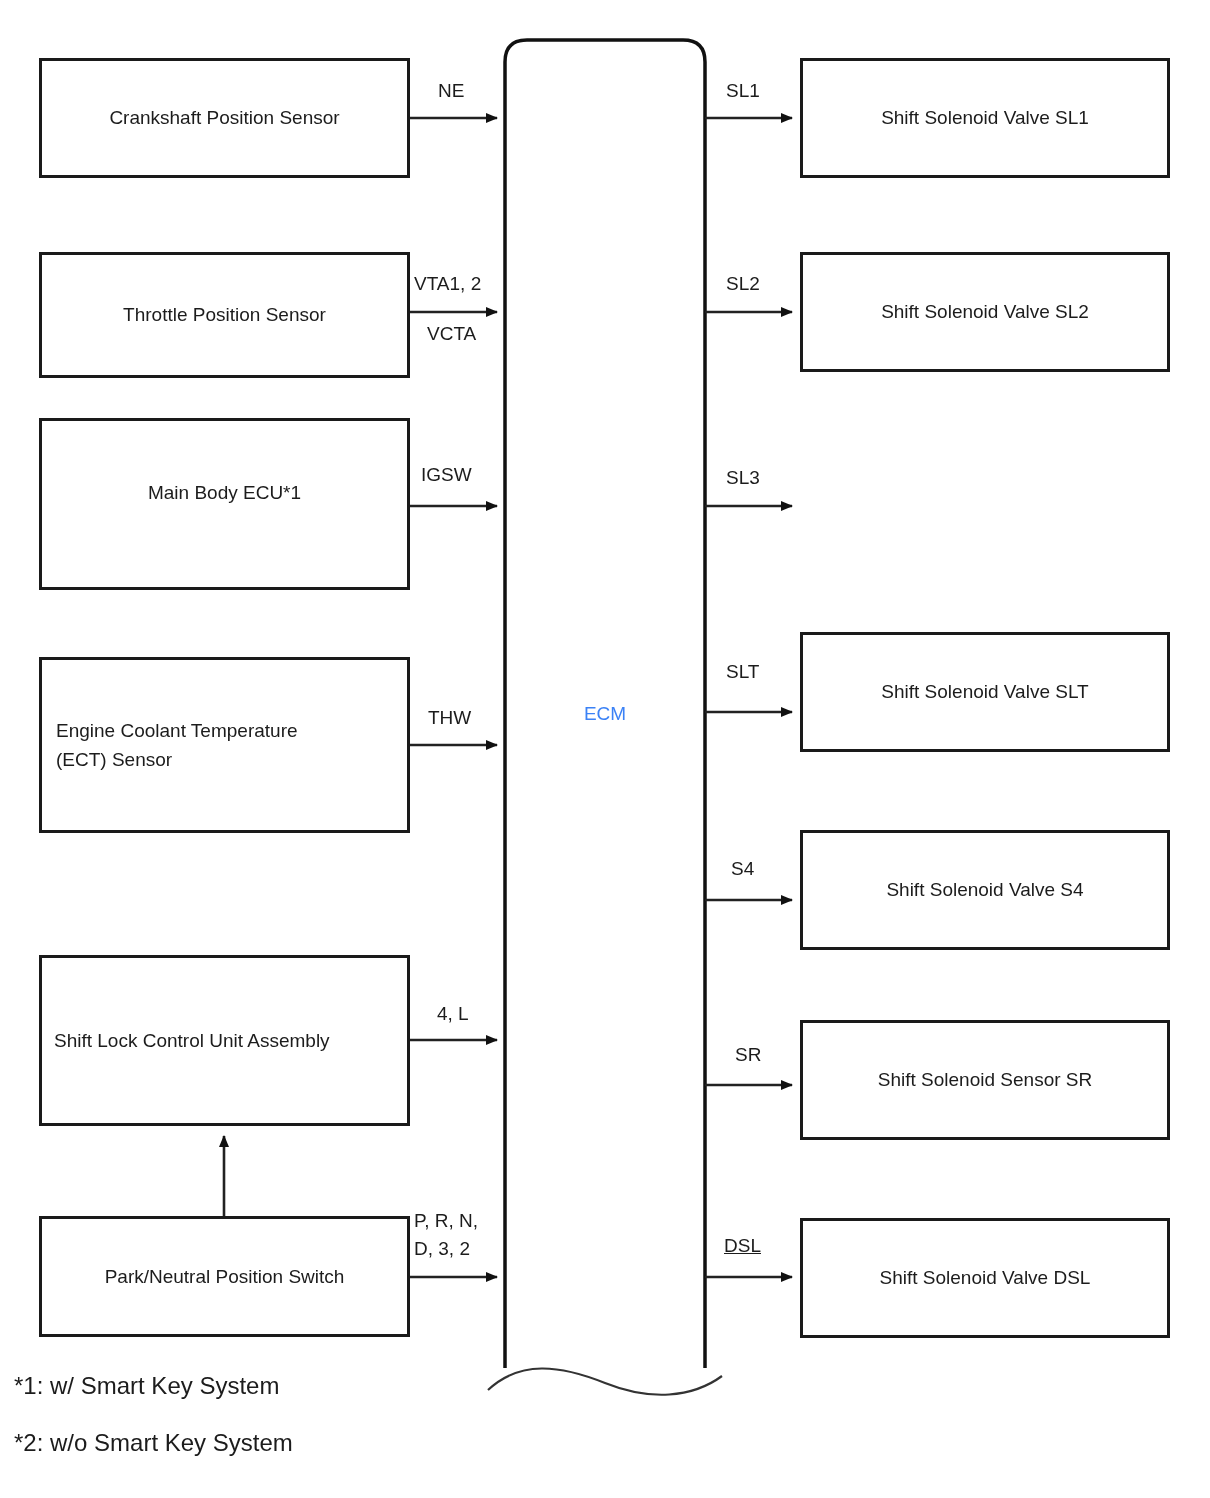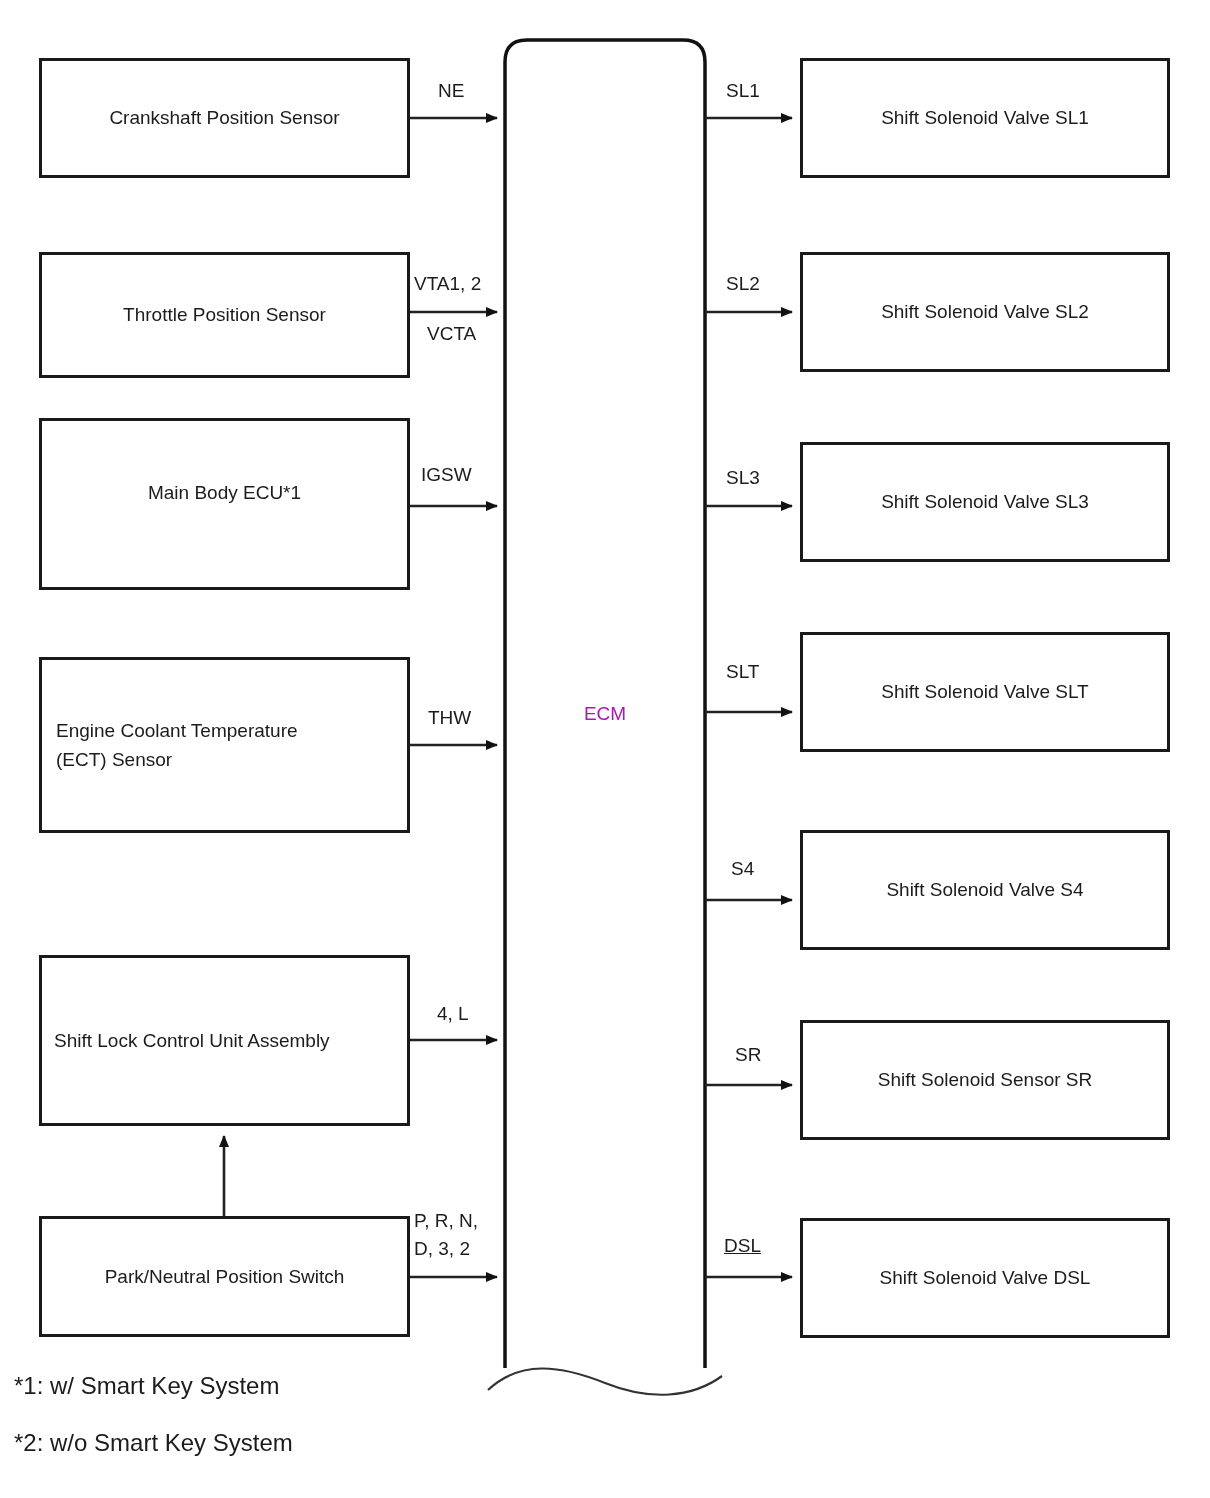--- a/index.html
+++ b/index.html
@@ -15,21 +15,21 @@
        font-size:19px;line-height:1.55;color:#1c1c1c;padding:0 10px;}
   .box.left-box{justify-content:flex-start;text-align:left;}
   .box .lines{width:100%;}
   .box .l2{display:block;}
   .box .gap{display:block;height:22px;}
 
   .sig{position:absolute;font-size:19px;color:#1c1c1c;white-space:nowrap;line-height:1.25;}
 
   .note{position:absolute;font-size:24px;color:#1c1c1c;white-space:nowrap;}
 
-  #ecm-label{position:absolute;font-size:19px;color:#a21caf;}
+  #ecm-label{position:absolute;font-size:19px;color:#3b82f6;}
 </style>
 </head>
 <body>
 
 <div id="stage">
 
   <svg id="wires" viewBox="0 0 1210 1498" xmlns="http://www.w3.org/2000/svg">
     <defs>
       <marker id="ah" markerWidth="12" markerHeight="12" refX="11" refY="5" orient="auto" markerUnits="userSpaceOnUse">
         <path d="M0,0 L12,5 L0,10 z" fill="#111"></path>
@@ -123,23 +123,20 @@
   <div class="sig" style="left:414px;top:1237px;">D, 3, 2</div>
 
   <div class="box" style="left:800px;top:58px;width:370px;height:120px;">
     <span>Shift Solenoid Valve SL1</span>
   </div>
 
   <div class="box" style="left:800px;top:252px;width:370px;height:120px;">
     <span>Shift Solenoid Valve SL2</span>
   </div>
 
-  <div class="box" style="left:800px;top:442px;width:370px;height:120px;">
-    <span>Shift Solenoid Valve SL3</span>
-  </div>
 
   <div class="box" style="left:800px;top:632px;width:370px;height:120px;">
     <span>Shift Solenoid Valve SLT</span>
   </div>
 
   <div class="box" style="left:800px;top:830px;width:370px;height:120px;">
     <span>Shift Solenoid Valve S4</span>
   </div>
 
   <div class="box" style="left:800px;top:1020px;width:370px;height:120px;">

